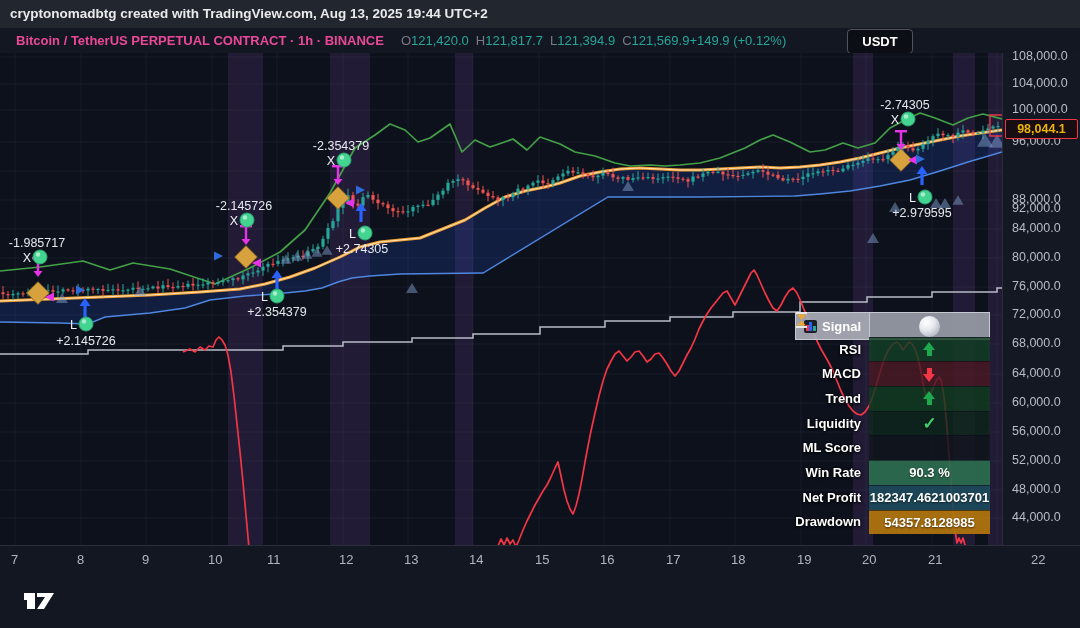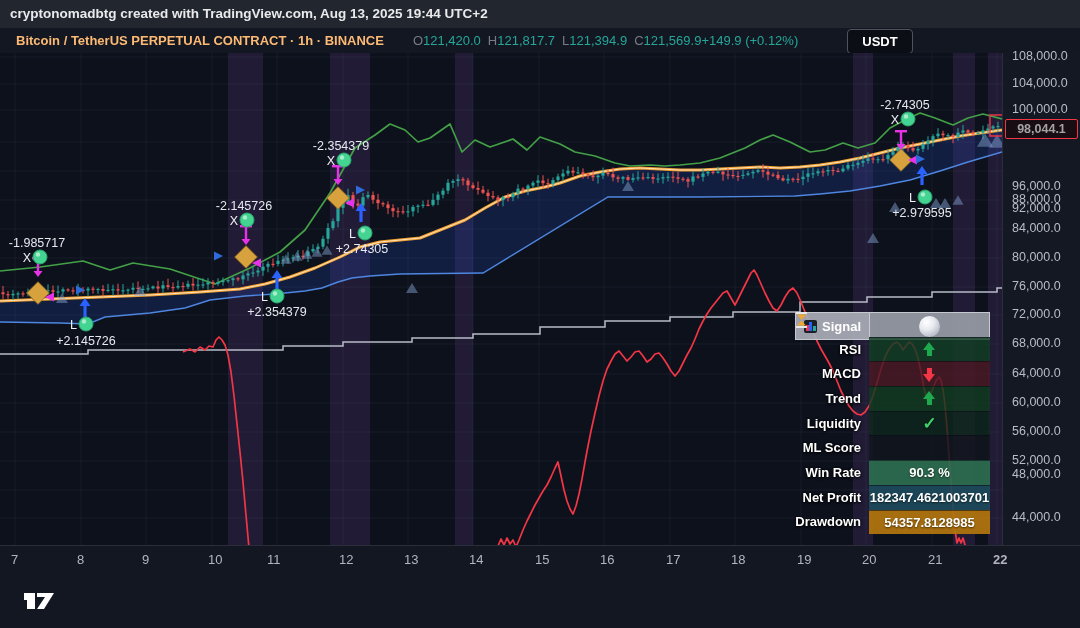--- a/index.html
+++ b/index.html
@@ -4,35 +4,35 @@
 <style>
   html,body{margin:0;padding:0;background:#131722;width:1080px;height:628px;overflow:hidden;
     font-family:"Liberation Sans",sans-serif;-webkit-font-smoothing:antialiased;}
   .stage{position:relative;width:924px;height:628px;background:#131722;}
   
   .attribution-bar{position:absolute;left:0;top:0;width:1080px;height:28px;background:#22262e;
     color:#e9eaec;font-size:13.5px;font-weight:bold;line-height:28px;padding-left:10px;box-sizing:border-box;}
   
   .header-bar{position:absolute;left:0;top:28px;width:1080px;height:25px;background:#131722;
     display:flex;align-items:center;padding-left:16px;box-sizing:border-box;font-size:13px;white-space:nowrap;}
-  .sym-title{color:#fdba74;font-weight:bold;margin-right:22px;}
+  .sym-title{color:#ec4899;font-weight:bold;margin-right:10px;}
   .ohlc span.l{color:#787b86;margin-left:7px;}
   .ohlc span.v{color:#26a69a;}
   .ohlc .chg{color:#26a69a;}
   .usdt-btn{position:absolute;right:11px;top:29px;width:64px;height:23px;background:#0b0e15;
     border:1px solid #50535e;border-radius:4px;color:#fff;font-weight:bold;font-size:13px;
     display:flex;align-items:center;justify-content:center;cursor:pointer;}
   
   .chart-row{position:absolute;left:0;top:53px;width:1080px;height:492px;display:flex;}
   .chart-pane{position:relative;width:1002px;height:492px;background:#0d111c;overflow:hidden;}
   .chart-pane svg{position:absolute;left:0;top:0;}
   .price-axis{position:relative;width:78px;height:492px;background:#141823;border-left:1px solid #2a2e39;box-sizing:border-box;}
   .p-tick{position:absolute;left:9px;color:#b8bcc8;font-size:12.5px;white-space:nowrap;}
   .last-price-tag{position:absolute;left:2px;width:71px;height:18px;border:1px solid #f23645;border-radius:2px;
-    background:#180d12;color:#a3a3a3;font-size:12.5px;font-weight:bold;display:flex;align-items:center;justify-content:center;}
+    background:#180d12;color:#eab308;font-size:12.5px;font-weight:bold;display:flex;align-items:center;justify-content:center;}
   
   .signal-table{position:absolute;left:795px;top:259px;width:195px;display:grid;
     grid-template-columns:74px 121px;grid-auto-rows:24.7px;z-index:5;font-size:13px;}
   .st-hdr-label{background:rgba(170,174,183,0.92);border:1px solid #c6c9d0;border-right:none;height:26px;
     display:flex;align-items:center;justify-content:center;gap:5px;color:#fff;font-weight:bold;}
   .st-hdr-value{background:rgba(152,156,166,0.92);border:1px solid #c6c9d0;height:26px;
     display:flex;align-items:center;justify-content:center;}
   .st-label{display:flex;align-items:center;justify-content:flex-end;padding-right:8px;
     color:#fff;font-weight:bold;text-shadow:0 1px 3px #000,0 0 2px #000;}
   .st-value{display:flex;align-items:center;justify-content:center;color:#fff;font-weight:bold;
@@ -692,33 +692,33 @@
           <div class="st-label">Net Profit</div>
           <div class="st-value" style="background: rgba(29, 75, 92, 0.92);">182347.4621003701</div>
           <div class="st-label">Drawdown</div>
           <div class="st-value" style="background: rgba(176, 116, 15, 0.95);">54357.8128985</div>
         </div>
     </div>
     <div class="price-axis" id="price-axis">
         <div class="p-tick" style="top: -4px;">108,000.0</div>
         <div class="p-tick" style="top: 23px;">104,000.0</div>
         <div class="p-tick" style="top: 49px;">100,000.0</div>
-        <div class="p-tick" style="top: 81px; margin-top: 45px;">96,000.0</div>
+        <div class="p-tick" style="top: 81px;">96,000.0</div>
         <div class="p-tick" style="top: 122px; margin-top: 26px;">92,000.0</div>
         <div class="p-tick" style="top: 139px; text-align: right;">88,000.0</div>
         <div class="p-tick" style="top: 168px;">84,000.0</div>
         <div class="p-tick" style="top: 197px;">80,000.0</div>
         <div class="p-tick" style="top: 226px;">76,000.0</div>
         <div class="p-tick" style="top: 254px;">72,000.0</div>
         <div class="p-tick" style="top: 283px;">68,000.0</div>
         <div class="p-tick" style="top: 313px;">64,000.0</div>
         <div class="p-tick" style="top: 342px;">60,000.0</div>
         <div class="p-tick" style="top: 371px;">56,000.0</div>
         <div class="p-tick" style="top: 400px;">52,000.0</div>
-        <div class="p-tick" style="top: 414px;">48,000.0</div>
+        <div class="p-tick" style="top: 429px;">48,000.0</div>
         <div class="p-tick" style="top: 457px;">44,000.0</div>
         <div class="last-price-tag" style="top: 66px;">98,044.1</div>
       </div>
   </div>
 
   <div class="time-axis" id="time-axis">
       <div class="t-tick" style="left: 11px;">7</div>
       <div class="t-tick" style="left: 77px;">8</div>
       <div class="t-tick" style="left: 142px;">9</div>
       <div class="t-tick" style="left: 208px;">10</div>
@@ -726,21 +726,21 @@
       <div class="t-tick" style="left: 339px;">12</div>
       <div class="t-tick" style="left: 404px;">13</div>
       <div class="t-tick" style="left: 469px;">14</div>
       <div class="t-tick" style="left: 535px;">15</div>
       <div class="t-tick" style="left: 600px;">16</div>
       <div class="t-tick" style="left: 666px;">17</div>
       <div class="t-tick" style="left: 731px;">18</div>
       <div class="t-tick" style="left: 797px;">19</div>
       <div class="t-tick" style="left: 862px;">20</div>
       <div class="t-tick" style="left: 928px;">21</div>
-      <div class="t-tick" style="left: 993px; font-weight: bold;">22</div>
+      <div class="t-tick" style="left: 1031px;">22</div>
     </div>
 
   <div class="bottom-bar">
     <div class="tv-logo">
       <svg width="34" height="26" viewBox="0 0 34 26">
         <path d="M2 5 h11 v16 h-8 v-9 h-3 z" fill="#ffffff"></path>
         <path d="M15 5 h17 l-10 16 h-7 l8 -12 h-8 z" fill="#ffffff"></path>
       </svg>
     </div>
   </div>

